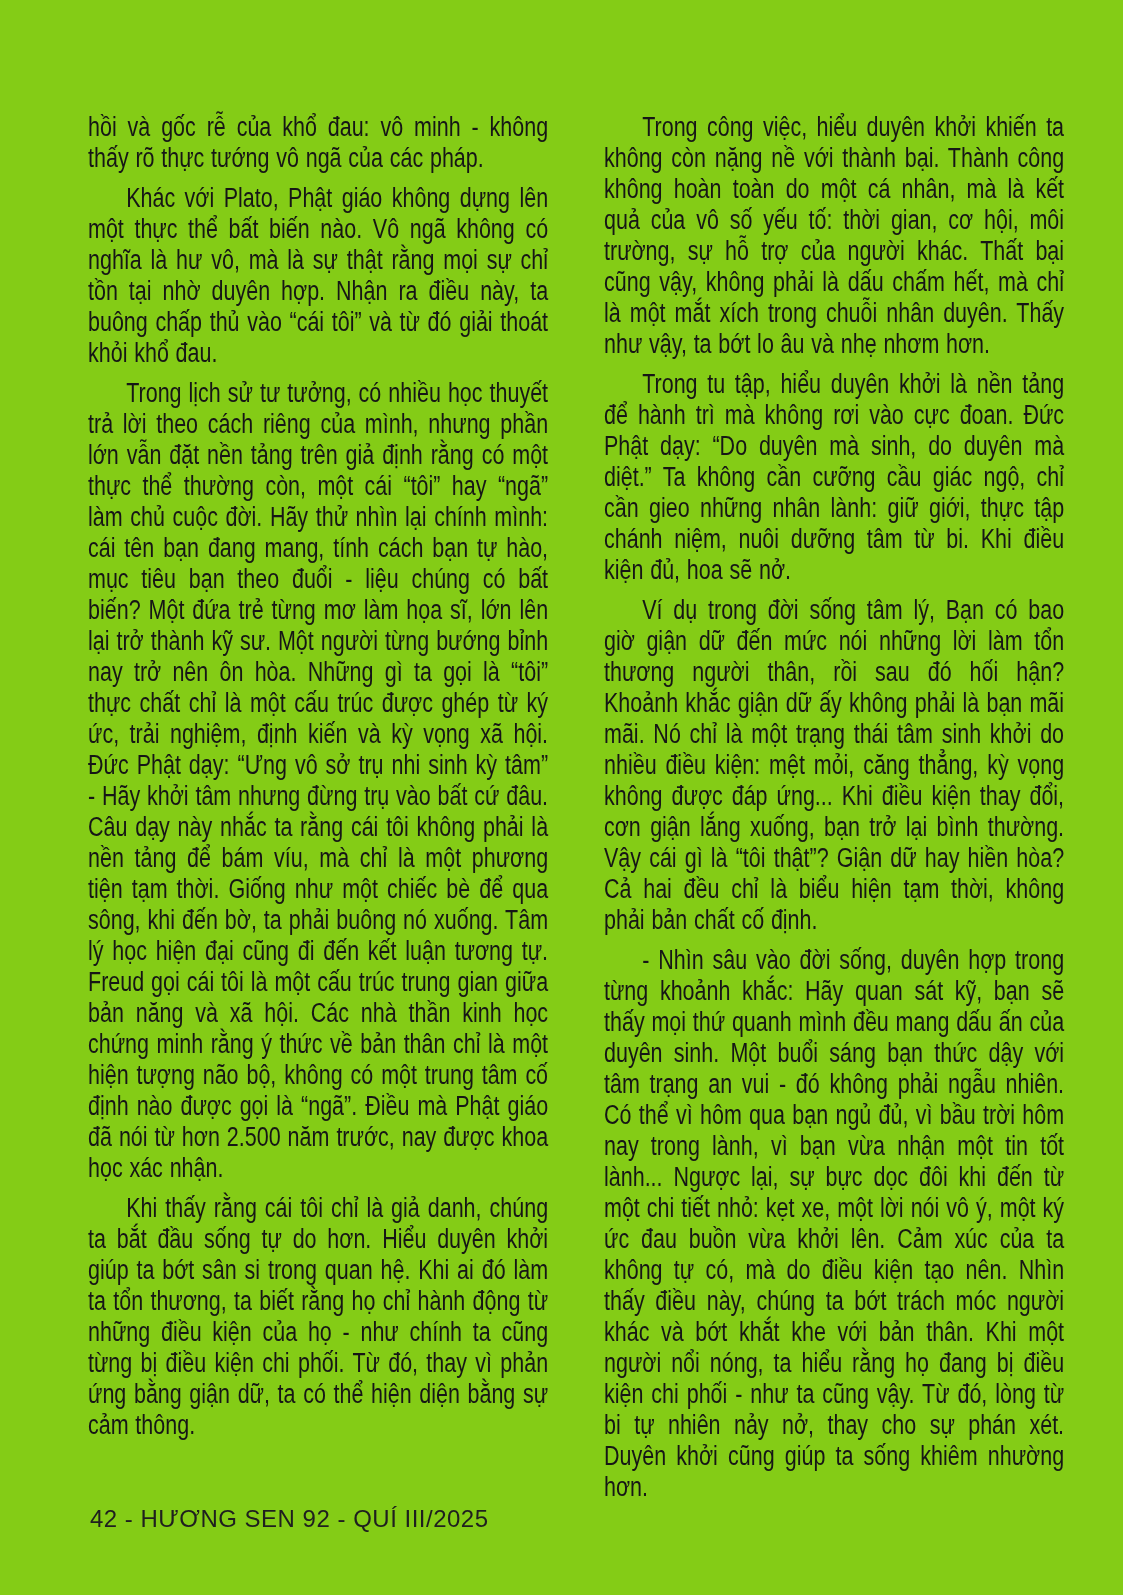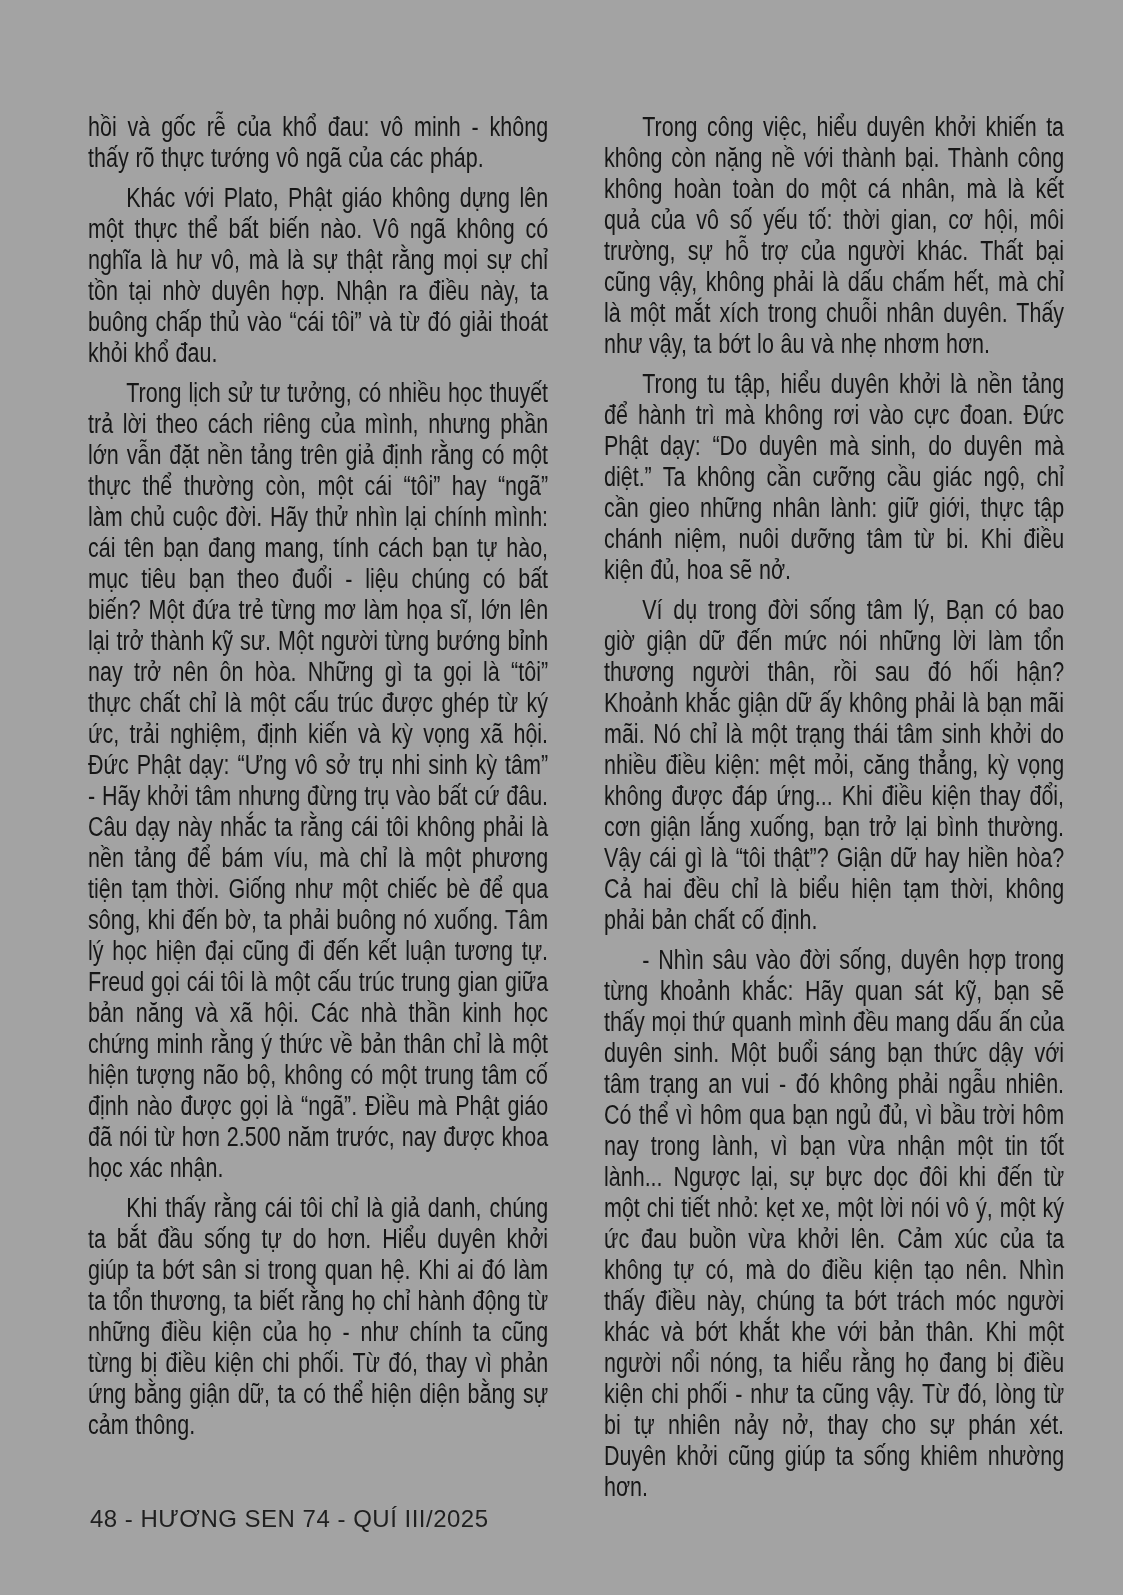--- a/index.html
+++ b/index.html
@@ -5,21 +5,21 @@
 <style>
   html, body {
     margin: 0;
     padding: 0;
     background: #ffffff;
   }
   .page {
     position: relative;
     width: 1123px;
     height: 1595px;
-    background: #a3a3a3;
+    background: #84cc16;
     overflow: hidden;
     font-family: "Liberation Sans", sans-serif;
   }
   .columns {
     position: absolute;
     top: 112px;
     left: 88px;
   }
   .col {
     position: absolute;
@@ -75,16 +75,16 @@
         <p>Trong công việc, hiểu duyên khởi khiến ta không còn nặng nề với thành bại. Thành công không hoàn toàn do một cá nhân, mà là kết quả của vô số yếu tố: thời gian, cơ hội, môi trường, sự hỗ trợ của người khác. Thất bại cũng vậy, không phải là dấu chấm hết, mà chỉ là một mắt xích trong chuỗi nhân duyên. Thấy như vậy, ta bớt lo âu và nhẹ nhơm hơn.</p>
         <p>Trong tu tập, hiểu duyên khởi là nền tảng để hành trì mà không rơi vào cực đoan. Đức Phật dạy: “Do duyên mà sinh, do duyên mà diệt.” Ta không cần cưỡng cầu giác ngộ, chỉ cần gieo những nhân lành: giữ giới, thực tập chánh niệm, nuôi dưỡng tâm từ bi. Khi điều kiện đủ, hoa sẽ nở.</p>
         <p>Ví dụ trong đời sống tâm lý, Bạn có bao giờ giận dữ đến mức nói những lời làm tổn thương người thân, rồi sau đó hối hận? Khoảnh khắc giận dữ ấy không phải là bạn mãi mãi. Nó chỉ là một trạng thái tâm sinh khởi do nhiều điều kiện: mệt mỏi, căng thẳng, kỳ vọng không được đáp ứng... Khi điều kiện thay đổi, cơn giận lắng xuống, bạn trở lại bình thường. Vậy cái gì là “tôi thật”? Giận dữ hay hiền hòa? Cả hai đều chỉ là biểu hiện tạm thời, không phải bản chất cố định.</p>
         <p>- Nhìn sâu vào đời sống, duyên hợp trong từng khoảnh khắc: Hãy quan sát kỹ, bạn sẽ thấy mọi thứ quanh mình đều mang dấu ấn của duyên sinh. Một buổi sáng bạn thức dậy với tâm trạng an vui - đó không phải ngẫu nhiên. Có thể vì hôm qua bạn ngủ đủ, vì bầu trời hôm nay trong lành, vì bạn vừa nhận một tin tốt lành... Ngược lại, sự bực dọc đôi khi đến từ một chi tiết nhỏ: kẹt xe, một lời nói vô ý, một ký ức đau buồn vừa khởi lên. Cảm xúc của ta không tự có, mà do điều kiện tạo nên. Nhìn thấy điều này, chúng ta bớt trách móc người khác và bớt khắt khe với bản thân. Khi một người nổi nóng, ta hiểu rằng họ đang bị điều kiện chi phối - như ta cũng vậy. Từ đó, lòng từ bi tự nhiên nảy nở, thay cho sự phán xét. Duyên khởi cũng giúp ta sống khiêm nhường hơn.</p>
       </div>
     </div>
 
   </div>
 
   <div class="footer">
-    <span>48 - HƯƠNG SEN 74 - QUÍ III/2025</span>
+    <span>42 - HƯƠNG SEN 92 - QUÍ III/2025</span>
   </div>
 
 </div>
 
 </body></html>

